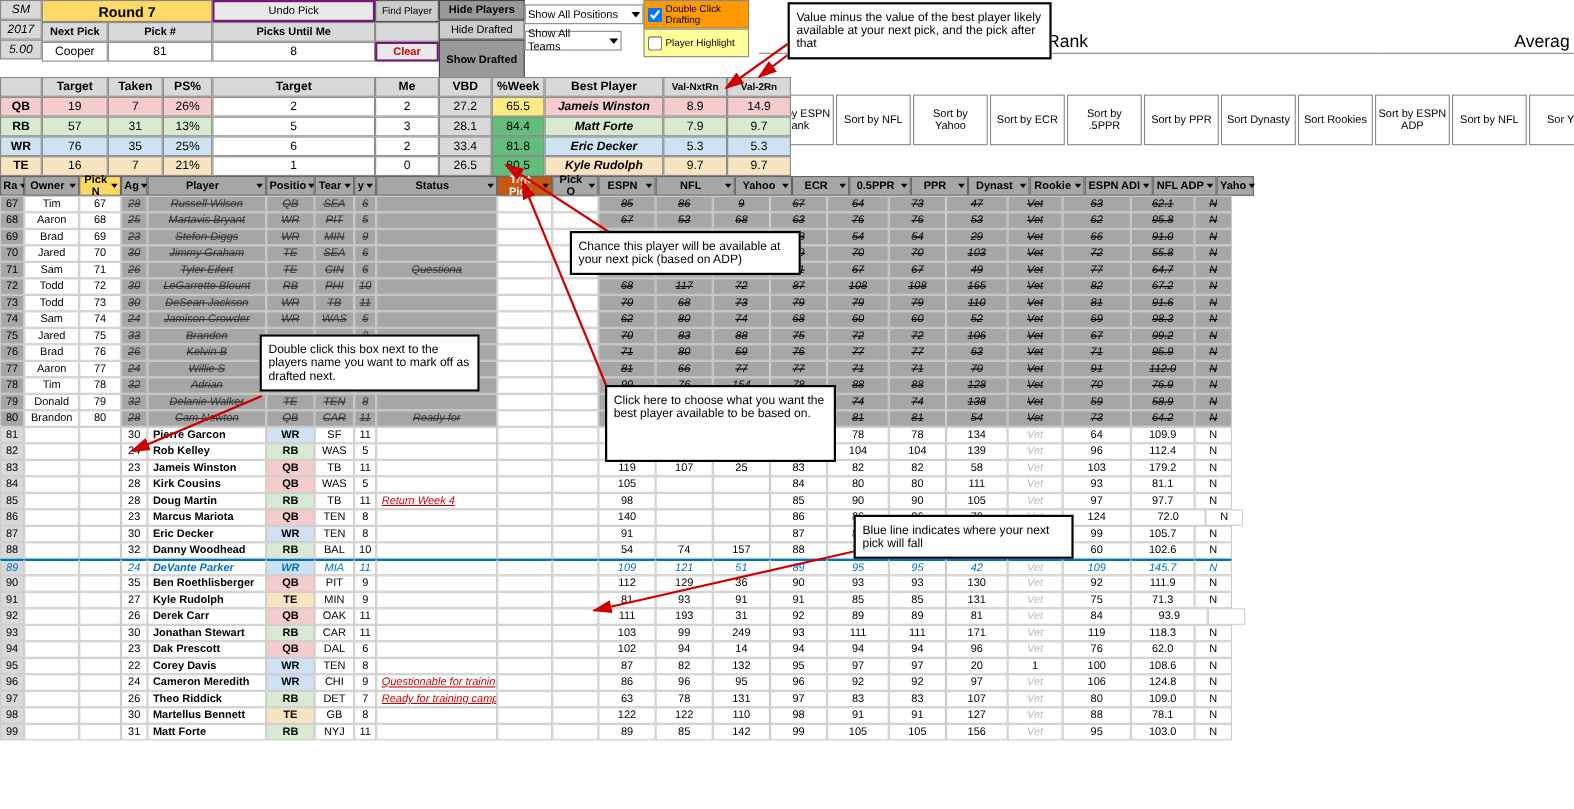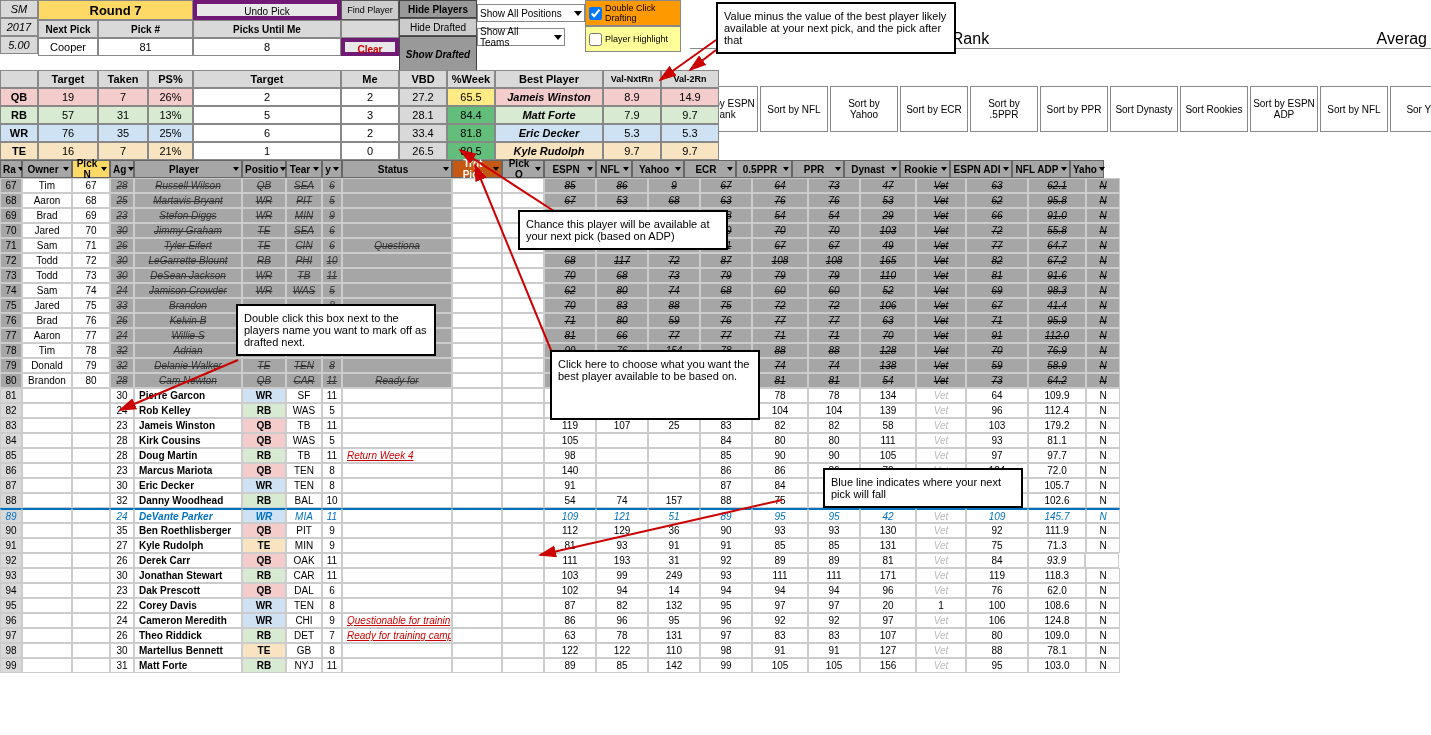--- a/index.html
+++ b/index.html
@@ -5,21 +5,21 @@
 * { box-sizing: border-box; margin: 0; padding: 0; }
 body { font-family: Arial, sans-serif; font-size: 11px; background: #fff; overflow: hidden; width: 1431px; height: 735px; position: relative; }
 .cell { border: 1px solid #888; padding: 2px 4px; text-align: center; height: 18px; display: flex; align-items: center; justify-content: center; white-space: nowrap; overflow: hidden; }
 .yellow { background: #ffd966; }
 .white { background: #fff; }
 .grey { background: #d9d9d9; }
 .pink { background: #f4cccc; }
 .green { background: #d9ead3; }
 .blue { background: #cfe2f3; }
 .tan { background: #f9e4c1; }
-.btn { background: #e8e8e8; border: 4px solid #701a75; font-size: 10px; cursor: pointer; padding: 2px 4px; }
+.btn { background: #e8e8e8; border: 2px solid #701a75; font-size: 10px; cursor: pointer; padding: 2px 4px; }
 .btn2 { background: #ccc; border: 1px solid #555; font-size: 10px; cursor: pointer; padding: 2px 4px; }
 .dark-btn { background: #999; color: #000; border: 1px solid #444; font-weight: bold; font-size: 10px; padding: 2px 4px; cursor: pointer; }
 .orange-box { background: #ff9900; border: 1px solid #888; font-size: 9px; padding: 1px 3px; display: flex; align-items: center; gap: 3px; }
 .yellow-box { background: #ffff99; border: 1px solid #888; font-size: 9px; padding: 1px 3px; display: flex; align-items: center; gap: 3px; }
 .select-box { border: 1px solid #888; background: #fff; font-size: 10px; padding: 1px 2px; display: flex; align-items: center; justify-content: space-between; gap: 4px; }
 .dropdown-arrow { width: 0; height: 0; border-left: 4px solid transparent; border-right: 4px solid transparent; border-top: 5px solid #000; }
 .sort-btn { background: #fff; border: 1px solid #888; font-size: 10px; padding: 4px 2px; text-align: center; cursor: pointer; display: flex; align-items: center; justify-content: center; flex-direction: column; height: 46px; width: 68px; }
 .hdr { background: #a6a6a6; color: #000; border: 1px solid #666; font-size: 10px; font-weight: bold; padding: 2px; text-align: center; height: 18px; display: flex; align-items: center; justify-content: space-between; }
 .hdr .hdr-txt { flex: 1; text-align: center; }
 .filter-arrow { width: 0; height: 0; border-left: 3px solid transparent; border-right: 3px solid transparent; border-top: 4px solid #000; margin-left: 2px; }
@@ -64,21 +64,21 @@
       <div class="cell white" style="width:148px;">8</div>
     </div>
     <div style="display:flex;flex-direction:column;">
       <button class="btn2" style="width:58px;height:20px;font-size:9px;">Find Player</button>
       <div class="cell grey" style="width:58px;height:18px;"></div>
       <button class="btn" style="width:58px;height:18px;color:#c00;font-weight:bold;">Clear</button>
     </div>
     <div style="display:flex;flex-direction:column;width:78px;">
       <button class="dark-btn" style="height:18px;">Hide Players</button>
       <button class="btn2" style="height:18px;">Hide Drafted</button>
-      <button class="dark-btn" style="height:36px;font-style:italic;">Show Drafted</button>
+      <button class="dark-btn" style="height:36px;">Show Drafted</button>
     </div>
     <div style="display:flex;flex-direction:column;width:108px;gap:6px;padding-top:4px;">
       <div class="select-box" style="height:18px;">
           <span>Show All Positions</span>
           <span class="dropdown-arrow"></span>
         </div>
       <div class="select-box" style="height:18px;width:88px;">
           <span>Show All Teams</span>
           <span class="dropdown-arrow"></span>
         </div>
@@ -227,21 +227,21 @@
       <span class="filter-arrow"></span>
     </div>
     <div class="hdr" style="width: 42px;">
       <span class="hdr-txt">Pick O</span>
       <span class="filter-arrow"></span>
     </div>
     <div class="hdr" style="width: 52px;">
       <span class="hdr-txt">ESPN</span>
       <span class="filter-arrow"></span>
     </div>
-    <div class="hdr" style="width: 36px;">
+    <div class="hdr" style="width: 72px;">
       <span class="hdr-txt">NFL</span>
       <span class="filter-arrow"></span>
     </div>
     <div class="hdr" style="width: 52px;">
       <span class="hdr-txt">Yahoo</span>
       <span class="filter-arrow"></span>
     </div>
     <div class="hdr" style="width: 52px;">
       <span class="hdr-txt">ECR</span>
       <span class="filter-arrow"></span>
@@ -483,21 +483,21 @@
       <div class="dcell" style="width: 42px;"></div>
       <div class="dcell" style="width: 52px; background: rgb(166, 166, 166); text-decoration: line-through; font-style: italic;">70</div>
       <div class="dcell" style="width: 52px; background: rgb(166, 166, 166); text-decoration: line-through; font-style: italic;">83</div>
       <div class="dcell" style="width: 52px; background: rgb(166, 166, 166); text-decoration: line-through; font-style: italic;">88</div>
       <div class="dcell" style="width: 52px; background: rgb(166, 166, 166); text-decoration: line-through; font-style: italic;">75</div>
       <div class="dcell" style="width: 56px; background: rgb(166, 166, 166); text-decoration: line-through; font-style: italic;">72</div>
       <div class="dcell" style="width: 52px; background: rgb(166, 166, 166); text-decoration: line-through; font-style: italic;">72</div>
       <div class="dcell" style="width: 56px; background: rgb(166, 166, 166); text-decoration: line-through; font-style: italic;">106</div>
       <div class="dcell" style="width: 50px; background: rgb(166, 166, 166); text-decoration: line-through; font-style: italic;">Vet</div>
       <div class="dcell" style="width: 62px; background: rgb(166, 166, 166); text-decoration: line-through; font-style: italic;">67</div>
-      <div class="dcell" style="width: 58px; background: rgb(166, 166, 166); text-decoration: line-through; font-style: italic;">41.4</div>
+      <div class="dcell" style="width: 58px; background: rgb(166, 166, 166); text-decoration: line-through; font-style: italic;">99.2</div>
       <div class="dcell" style="width: 34px; background: rgb(166, 166, 166); text-decoration: line-through; font-style: italic;">N</div>
     </div>
     <div class="data-row">
       <div class="dcell" style="width: 22px; background: rgb(166, 166, 166);">76</div>
       <div class="dcell" style="width: 50px;">Brad</div>
       <div class="dcell" style="width: 38px;">76</div>
       <div class="dcell drafted" style="width: 24px; background: rgb(166, 166, 166);">26</div>
       <div class="dcell drafted" style="width: 108px;">Kelvin B</div>
       <div class="dcell drafted" style="width: 44px;"></div>
       <div class="dcell drafted" style="width: 36px;"></div>
@@ -747,21 +747,21 @@
       <div class="dcell" style="width: 42px;"></div>
       <div class="dcell" style="width: 52px;">140</div>
       <div class="dcell" style="width: 52px;"></div>
       <div class="dcell" style="width: 52px;"></div>
       <div class="dcell" style="width: 52px;">86</div>
       <div class="dcell" style="width: 56px;">86</div>
       <div class="dcell" style="width: 52px;">86</div>
       <div class="dcell" style="width: 56px;">70</div>
       <div class="dcell vet" style="width: 50px;">Vet</div>
       <div class="dcell" style="width: 62px;">124</div>
-      <div class="dcell" style="width: 58px;">72.0</div>
+      <div class="dcell" style="width: 68px;">72.0</div>
       <div class="dcell" style="width: 34px;">N</div>
     </div>
     <div class="data-row">
       <div class="dcell" style="width: 22px; background: rgb(217, 217, 217);">87</div>
       <div class="dcell" style="width: 50px;"></div>
       <div class="dcell" style="width: 38px;"></div>
       <div class="dcell" style="width: 24px;">30</div>
       <div class="dcell" style="width: 108px; justify-content: flex-start; font-weight: bold; padding-left: 4px;">Eric Decker</div>
       <div class="dcell pos-wr" style="width: 44px; font-weight: bold;">WR</div>
       <div class="dcell" style="width: 36px;">TEN</div>
@@ -891,21 +891,21 @@
       <div class="dcell" style="width: 42px;"></div>
       <div class="dcell" style="width: 52px;">111</div>
       <div class="dcell" style="width: 52px;">193</div>
       <div class="dcell" style="width: 52px;">31</div>
       <div class="dcell" style="width: 52px;">92</div>
       <div class="dcell" style="width: 56px;">89</div>
       <div class="dcell" style="width: 52px;">89</div>
       <div class="dcell" style="width: 56px;">81</div>
       <div class="dcell vet" style="width: 50px;">Vet</div>
       <div class="dcell" style="width: 62px;">84</div>
-      <div class="dcell" style="width: 57px; font-style: italic;">93.9</div>
+      <div class="dcell" style="width: 70px;">93.9</div>
       <div class="dcell" style="width: 34px;"></div>
     </div>
     <div class="data-row">
       <div class="dcell" style="width: 22px; background: rgb(217, 217, 217);">93</div>
       <div class="dcell" style="width: 50px;"></div>
       <div class="dcell" style="width: 38px;"></div>
       <div class="dcell" style="width: 24px;">30</div>
       <div class="dcell" style="width: 108px; justify-content: flex-start; font-weight: bold; padding-left: 4px;">Jonathan Stewart</div>
       <div class="dcell pos-rb" style="width: 44px; font-weight: bold;">RB</div>
       <div class="dcell" style="width: 36px;">CAR</div>
@@ -1068,21 +1068,21 @@
       <div class="dcell" style="width: 62px;">95</div>
       <div class="dcell" style="width: 58px;">103.0</div>
       <div class="dcell" style="width: 34px;">N</div>
     </div>
   </div>
 
 <div class="callout" style="top:2px;left:716px;width:240px;">Value minus the value of the best player likely available at your next pick, and the pick after that</div>
 <div class="callout" style="top:210px;left:518px;width:210px;">Chance this player will be available at your next pick (based on ADP)</div>
 <div class="callout" style="top:304px;left:236px;width:200px;">Double click this box next to the players name you want to mark off as drafted next.</div>
 <div class="callout" style="top:350px;left:550px;width:210px;height:70px;">Click here to choose what you want the best player available to be based on.</div>
-<div class="callout" style="top:468px;left:823px;width:200px;">Blue line indicates where your next pick will fall</div>
+<div class="callout" style="top:468px;left:776px;width:200px;">Blue line indicates where your next pick will fall</div>
 
 <svg style="position:absolute;top:0;left:0;width:1431px;height:735px;pointer-events:none;z-index:60;">
   <defs>
       <marker id="ah" markerWidth="10" markerHeight="10" refX="8" refY="3" orient="auto">
         <path d="M0,0 L0,6 L9,3 z" fill="#c00"></path>
       </marker>
     </defs>
   <line x1="716" y1="40" x2="660" y2="80" stroke="#c00" stroke-width="2" marker-end="url(#ah)"></line>
   <line x1="716" y1="50" x2="690" y2="70" stroke="#c00" stroke-width="2" marker-end="url(#ah)"></line>
   <line x1="560" y1="215" x2="460" y2="150" stroke="#c00" stroke-width="2" marker-end="url(#ah)"></line>

